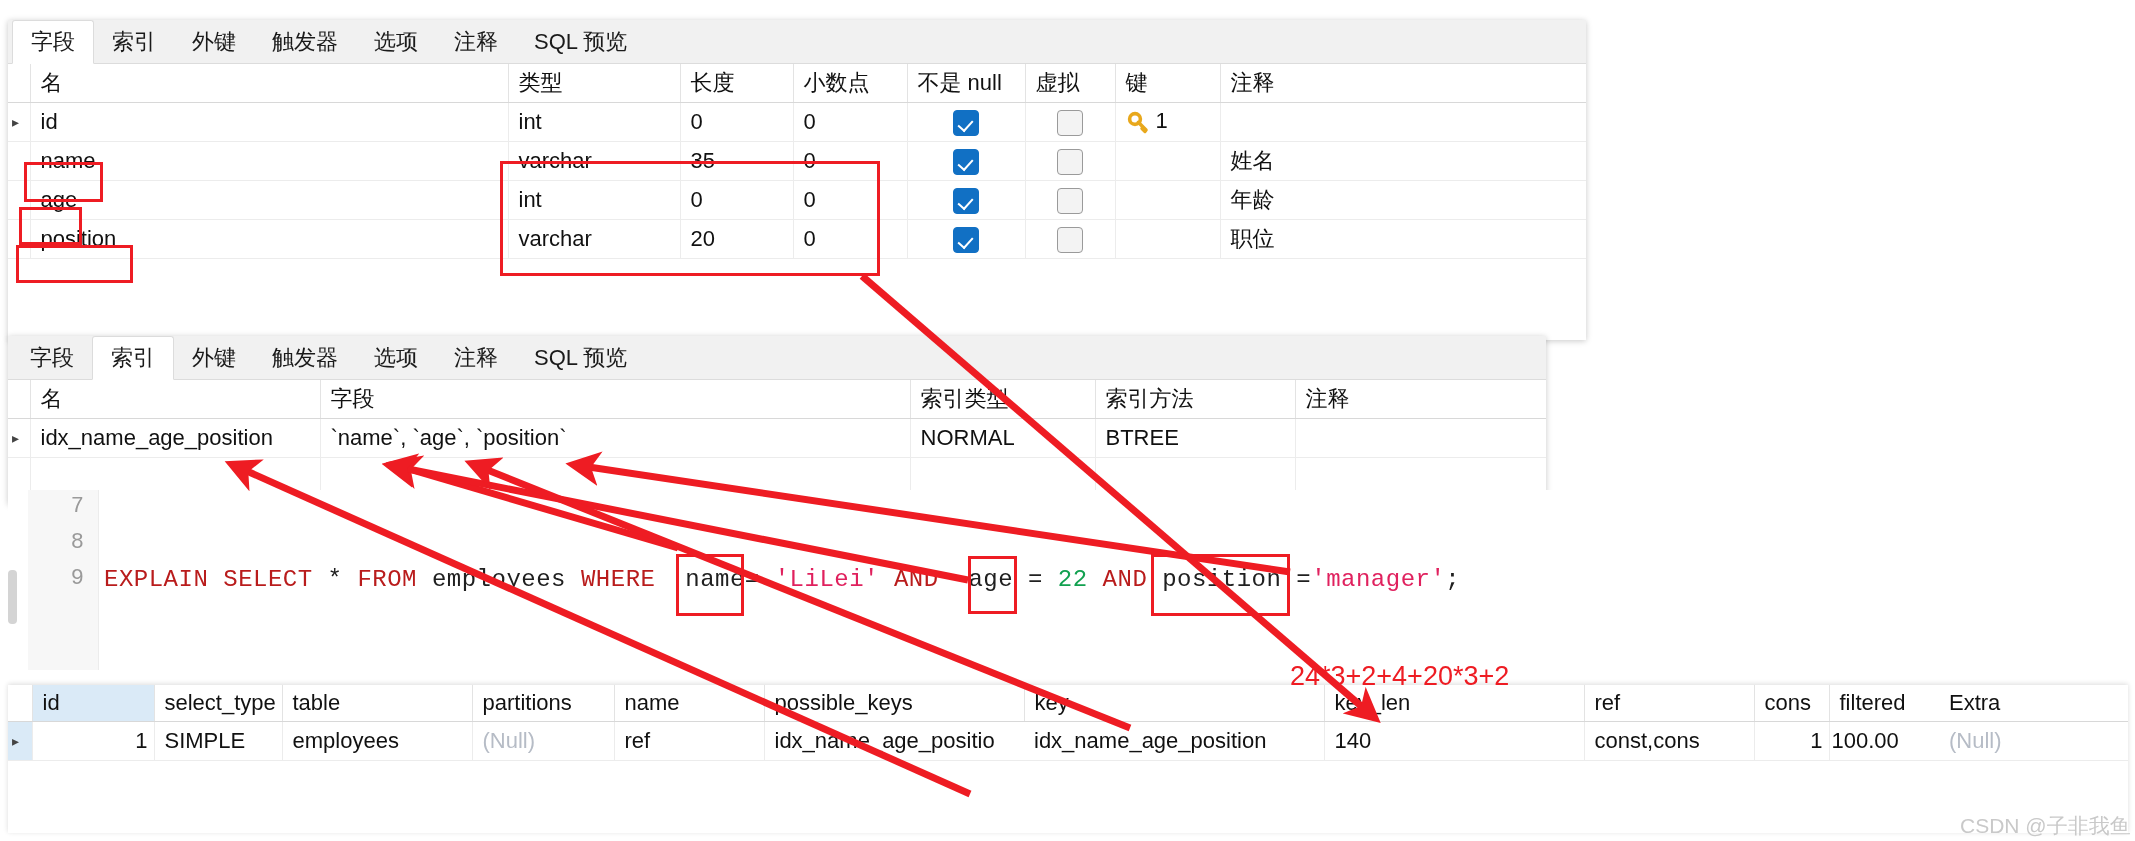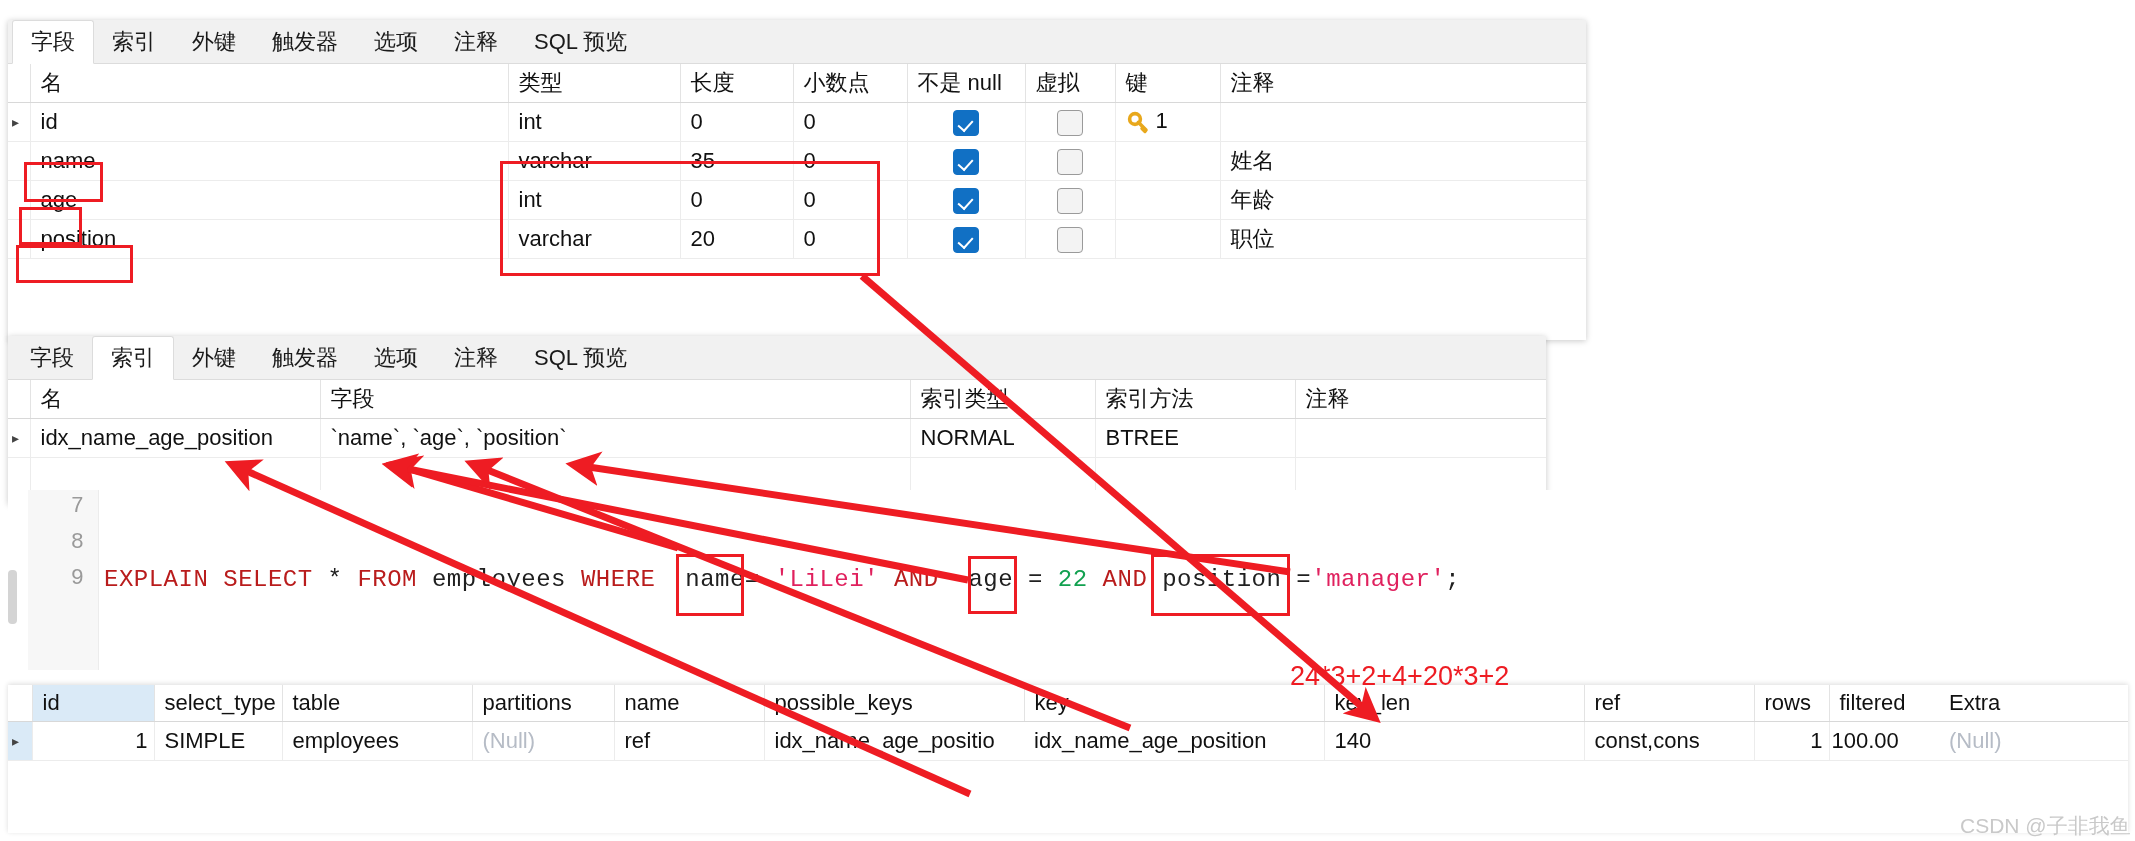--- a/index.html
+++ b/index.html
@@ -235,21 +235,21 @@
         <th></th>
         <th style="background:#daeaf7;">id</th>
         <th>select_type</th>
         <th>table</th>
         <th>partitions</th>
         <th>name</th>
         <th>possible_keys</th>
         <th>key</th>
         <th>key_len</th>
         <th>ref</th>
-        <th>rows</th>
+        <th>cons</th>
         <th style="border-right:none;">filtered</th>
         <th>Extra</th>
       </tr>
     </thead>
     <tbody>
       <tr>
         <td class="rowmark" style="background:#daeaf7;">▸</td>
         <td style="text-align:right;padding-right:6px;">1</td>
         <td>SIMPLE</td>
         <td>employees</td>

